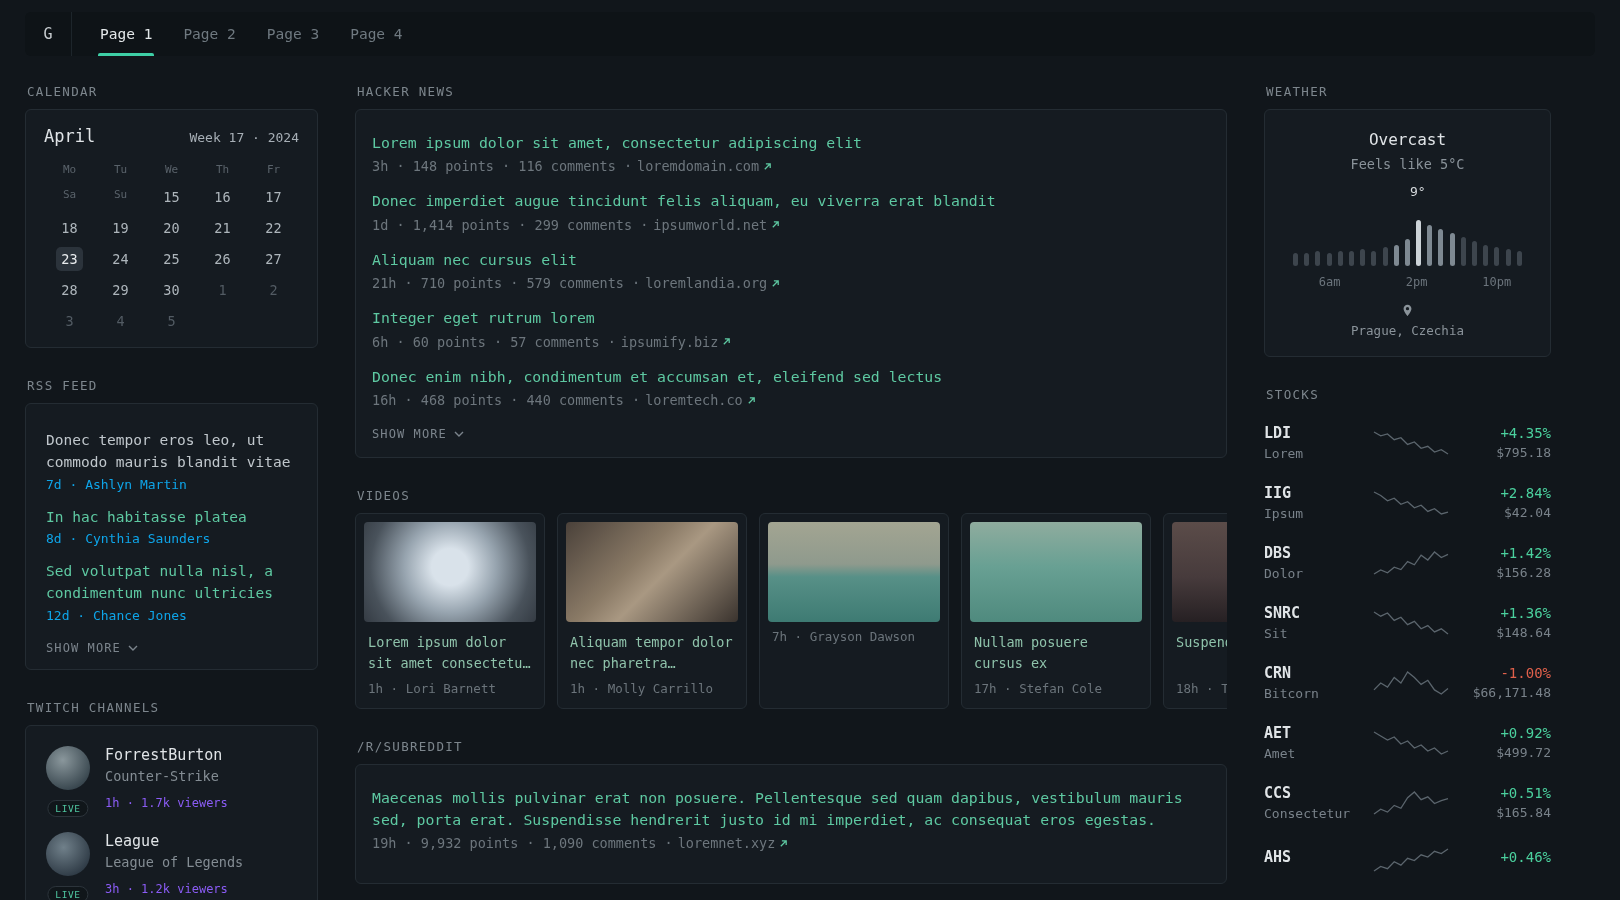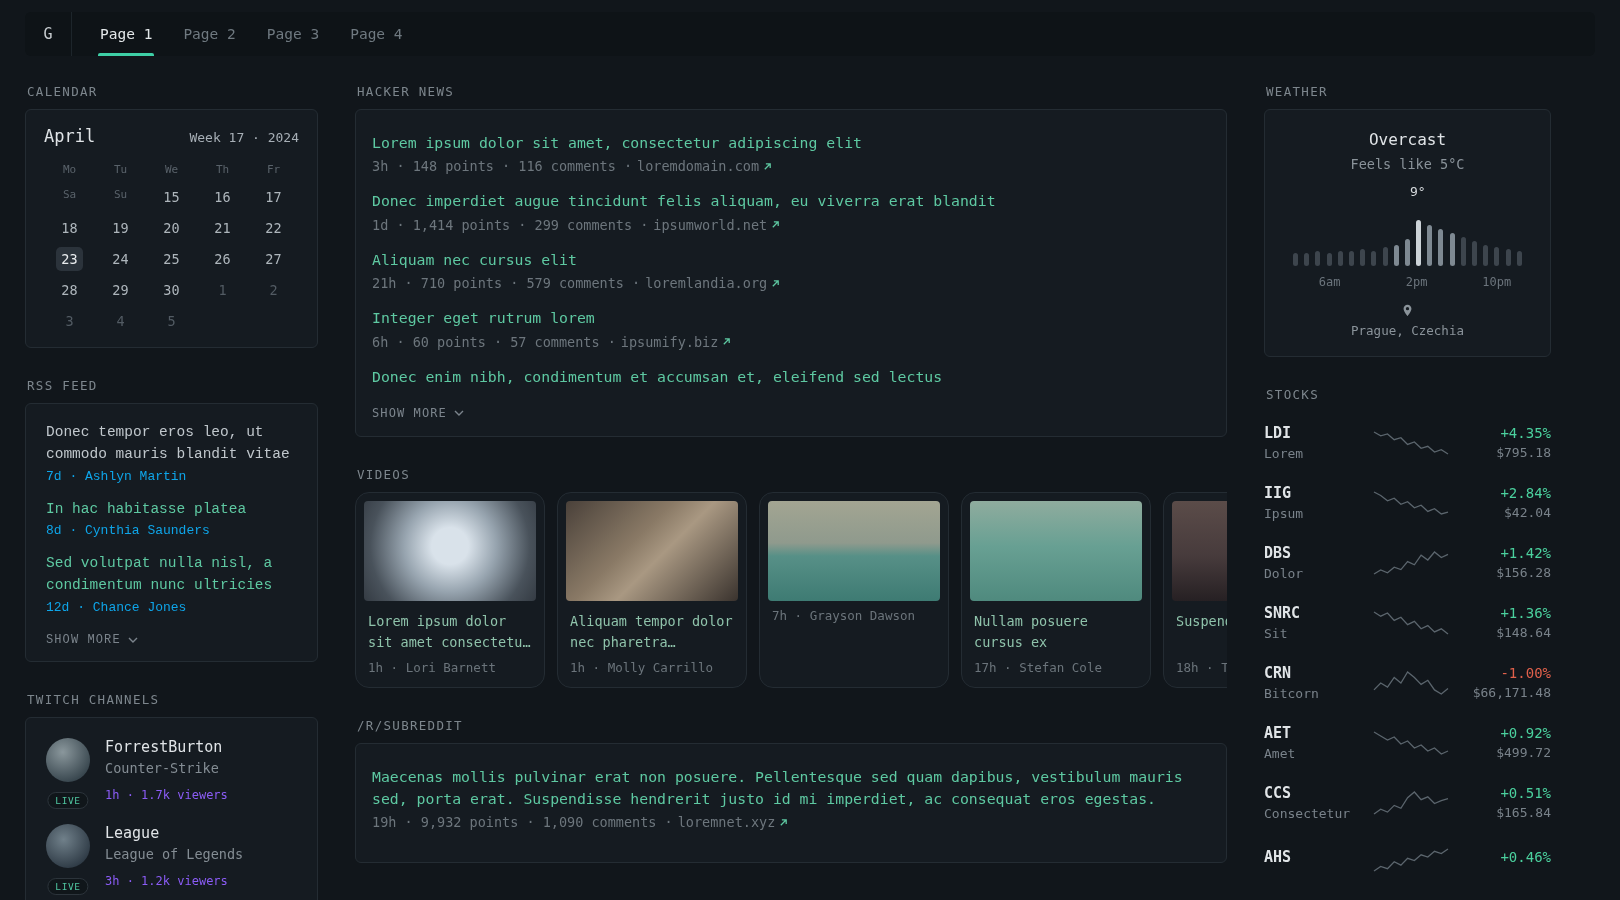--- a/index.html
+++ b/index.html
@@ -67,21 +67,21 @@
     justify-items:center;row-gap:7px;margin-top:14px;
   }
   .dow{font-size:11px;color:#59626a;height:18px;display:flex;align-items:center;}
   .day{
     font-size:13.5px;color:#aeb6bc;width:27px;height:24px;
     display:flex;align-items:center;justify-content:center;
   }
   .day.dim{color:#525b63;}
   .day.selected{background:#2b333b;border-radius:5px;color:#e9ecee;}
   
-  .rss-card{padding:18px 20px 14px;font-family:Liberation Mono, monospace;}
+  .rss-card{padding:26px 20px 14px;}
   .rss-item{margin-bottom:15px;}
   .rss-title{font-size:14.5px;line-height:1.5;color:var(--link);cursor:pointer;}
   .rss-title.muted{color:#c0c7cc;}
   .item-meta{font-size:13px;color:#0ea5e9;margin-top:3px;}
   .show-more{
     display:inline-flex;align-items:center;gap:7px;
     font-size:12px;letter-spacing:1.1px;color:#7b848c;cursor:pointer;margin-top:3px;
   }
   
   .twitch-card{padding:20px 20px 14px;}
@@ -102,21 +102,21 @@
   .ch-meta{font-size:12px;color:#8b5cf6;margin-top:12px;}
   
   .posts-card{padding:22px 16px 16px;}
   .post{margin-bottom:16px;}
   .post-title{font-size:14.8px;line-height:1.45;color:var(--link);cursor:pointer;}
   .post-meta{font-size:13.5px;color:#6d767d;margin-top:5px;display:flex;align-items:center;gap:5px;flex-wrap:wrap;}
   .domain{color:#6d767d;cursor:pointer;display:inline-flex;align-items:center;gap:4px;}
   .ext-arrow{color:var(--link);display:inline-flex;}
   
   .videos-row{display:flex;gap:12px;overflow:hidden;}
-  .video-card{flex:none;width:190px;background:var(--card);border:1px solid var(--border);border-radius:14px;padding:8px 8px 12px;}
+  .video-card{flex:none;width:190px;background:var(--card);border:1px solid var(--border);border-radius:6px;padding:8px 8px 12px;}
   .thumb{height:100px;border-radius:4px;cursor:pointer;}
   .thumb.t1{background:radial-gradient(circle at 50% 45%, #d9e2ea 18%, #97a4af 45%, #49525b 78%, #343b43 100%);}
   .thumb.t2{background:linear-gradient(135deg,#4a413a 0%, #8a7a66 40%, #a99882 55%, #3a332e 100%);}
   .thumb.t3{background:linear-gradient(180deg,#a3a592 0%, #8f9a8d 42%, #579087 55%, #3e7b73 100%);}
   .thumb.t4{background:linear-gradient(180deg,#8fac9e 0%, #68a093 45%, #4f8a7e 100%);}
   .thumb.t5{background:linear-gradient(180deg,#5b4c49 0%, #473b3c 55%, #262023 100%);}
   .video-title{
     font-size:13.5px;line-height:1.55;color:#8fc3ab;margin:10px 4px 0;
     min-height:42px;cursor:pointer;
   }
@@ -337,20 +337,31 @@
                   <svg width="9" height="9" viewBox="0 0 10 10">
                     <path d="M2 8 L8 2 M3.2 2 H8 V6.8" stroke="currentColor" fill="none" stroke-width="1.4"></path>
                   </svg>
                 </span>
             </a>
           </div>
         </div>
 
         <div class="post">
           <div class="post-title">Donec enim nibh, condimentum et accumsan et, eleifend sed lectus</div>
+          <div class="post-meta">
+            <span>16h · 468 points · 440 comments ·</span>
+            <a class="domain">
+              <span>loremtech.co</span>
+              <span class="ext-arrow">
+                  <svg width="9" height="9" viewBox="0 0 10 10">
+                    <path d="M2 8 L8 2 M3.2 2 H8 V6.8" stroke="currentColor" fill="none" stroke-width="1.4"></path>
+                  </svg>
+                </span>
+            </a>
+          </div>
         </div>
 
         <div class="show-more">
           <span>SHOW MORE</span>
           <svg class="inline-svg" width="10" height="6" viewBox="0 0 10 6">
               <path d="M1 1 L5 5 L9 1" stroke="currentColor" fill="none" stroke-width="1.4"></path>
             </svg>
         </div>
       </div>
     </div>

